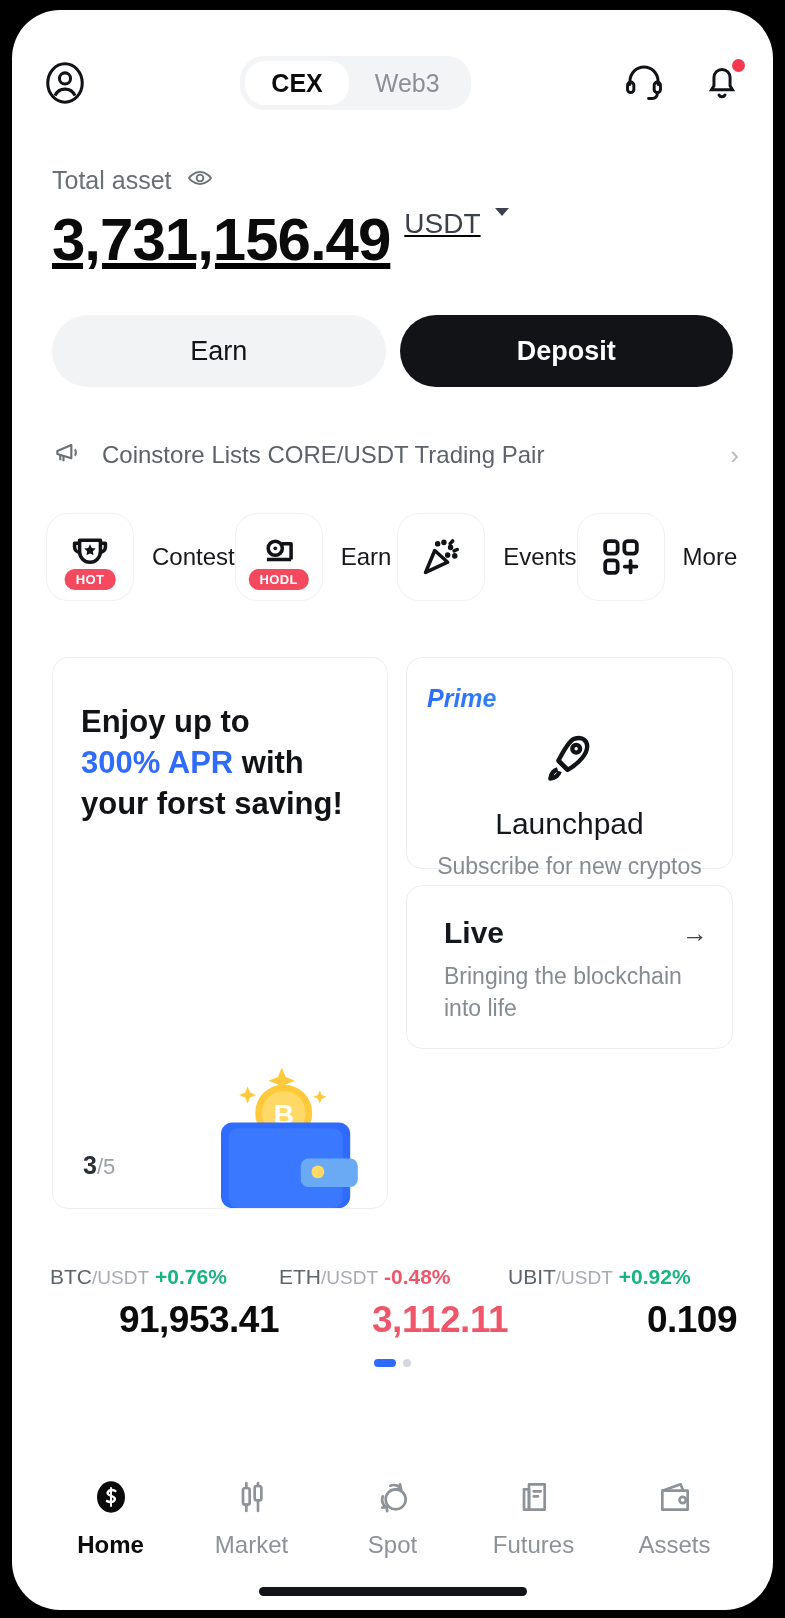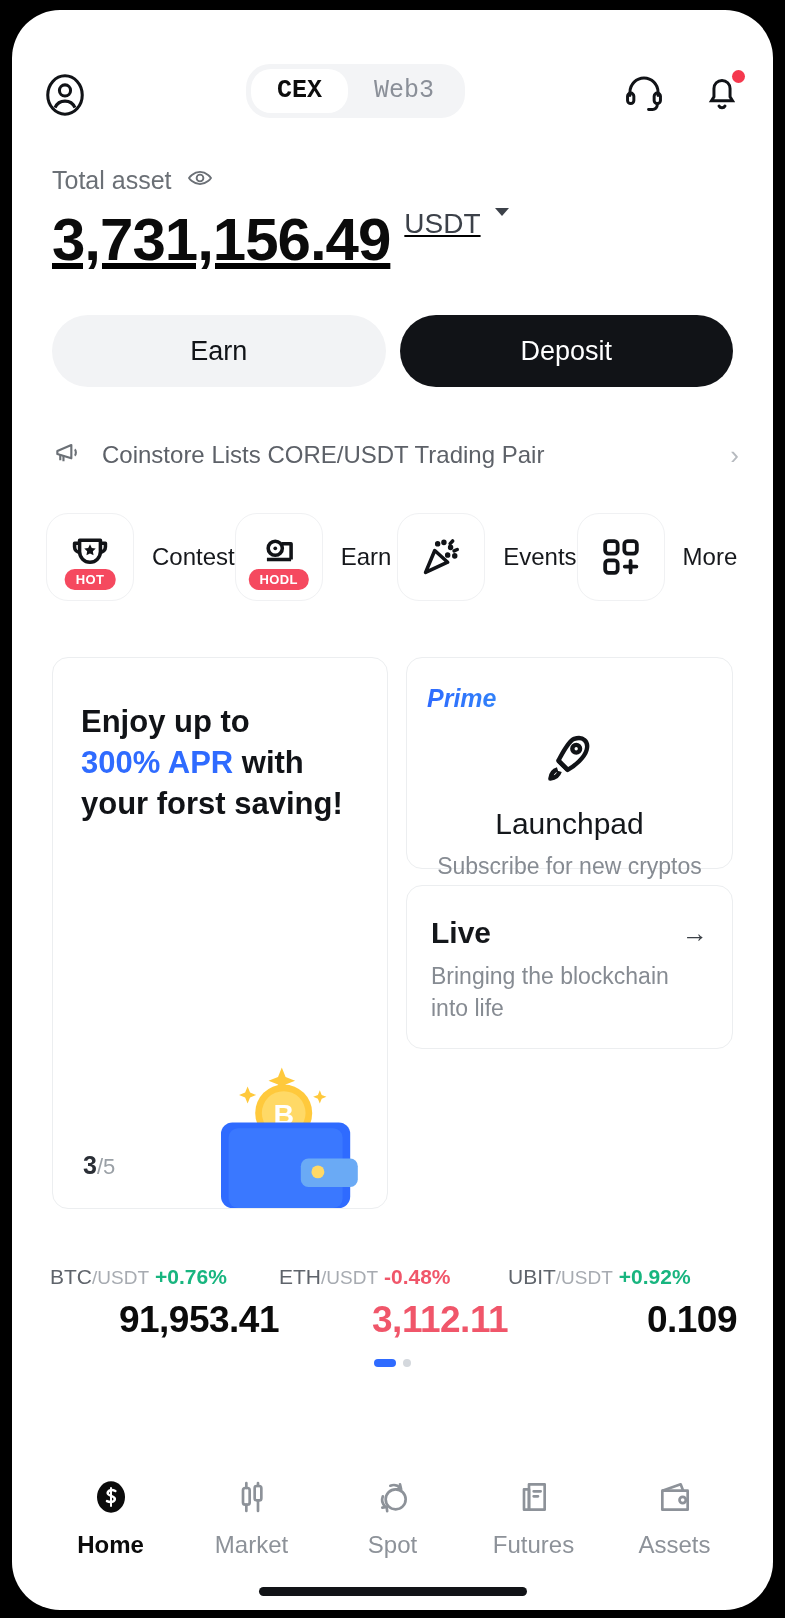--- a/index.html
+++ b/index.html
@@ -20,24 +20,23 @@
     width: 100%; height: 100%;
     background: #ffffff;
     border-radius: 48px;
     overflow: hidden;
     display: flex;
     flex-direction: column;
   }
 
   
   .topbar {
-    display: flex; align-items: flex-end;
+    display: flex; align-items: center;
     padding: 38px 30px 0 30px;
     height: 108px;
-    font-family: Liberation Mono, monospace;
   }
   .avatar-icon { width: 46px; height: 46px; flex: 0 0 auto; }
   .seg {
     margin-left: auto; margin-right: auto;
     display: flex; align-items: center;
     background: #f3f4f6;
     border-radius: 24px;
     padding: 5px;
     height: 54px;
   }
@@ -68,21 +67,21 @@
            border-top: 8px solid #3c4149; margin-bottom: 19px; }
 
   
   .actions { display: flex; gap: 14px; padding: 44px 40px 0 40px; }
   .btn {
     flex: 1; height: 72px; border-radius: 36px;
     display: flex; align-items: center; justify-content: center;
     font-size: 27px; border: none; cursor: pointer;
   }
   .btn-earn { background: #f2f3f5; color: #111317; font-weight: 400; }
-  .btn-deposit { background: #111317; color: #ffffff; font-weight: 400; }
+  .btn-deposit { background: #111317; color: #ffffff; font-weight: 700; }
 
   
   .announce {
     display: flex; align-items: center; gap: 18px;
     padding: 50px 34px 0 40px;
   }
   .announce-text { font-size: 24px; color: #5d6168; flex: 1; white-space: nowrap; }
   .chev { color: #b6babf; font-size: 26px; }
 
   
@@ -118,21 +117,21 @@
   .prime-card { padding: 26px 20px 30px 20px; text-align: center; height: 212px; }
   .prime-tag {
     font-size: 25px; font-weight: 700; font-style: italic; text-align: left;
     background: linear-gradient(90deg, #2f6bff 0%, #35c6e8 100%);
     -webkit-background-clip: text; background-clip: text; color: transparent;
   }
   .prime-icon { margin: 14px auto 10px auto; width: 62px; height: 62px; }
   .prime-title { font-size: 30px; color: #14171b; margin-top: 4px; }
   .prime-sub { font-size: 23px; color: #868b92; line-height: 1.38; margin-top: 10px; }
 
-  .live-card { padding: 30px 24px 26px 24px; height: 164px; }
+  .live-card { padding: 30px 24px 26px 37px; height: 164px; }
   .live-head { display: flex; align-items: center; }
   .live-title { font-size: 30px; font-weight: 700; color: #14171b; }
   .live-arrow { margin-left: auto; color: #3b4046; font-size: 26px; }
   .live-sub { font-size: 23px; color: #868b92; line-height: 1.4; margin-top: 10px; }
 
   
   .tickers { display: flex; padding: 56px 36px 0 38px; }
   .tick { flex: 1; }
   .tick-head { font-size: 21px; white-space: nowrap; }
   .tick-base { color: #5f646b; }

